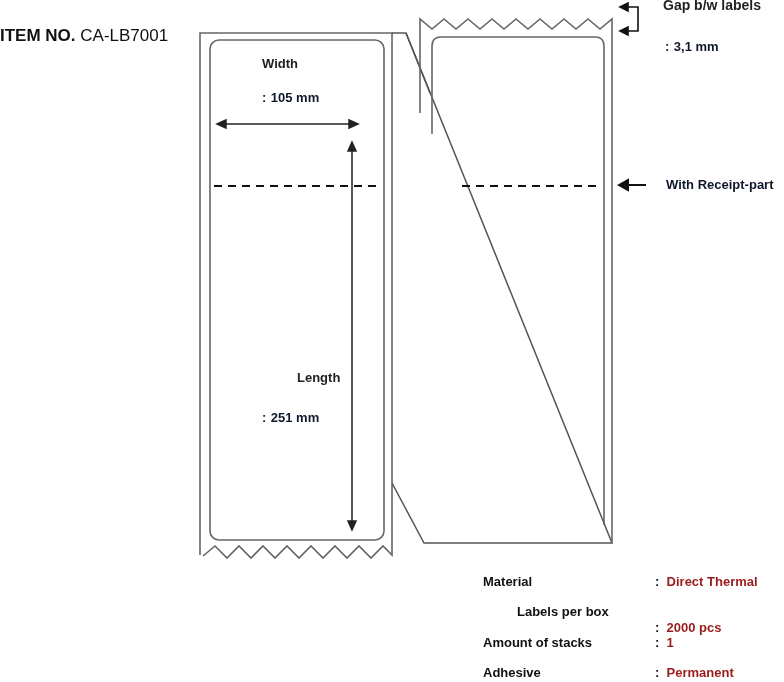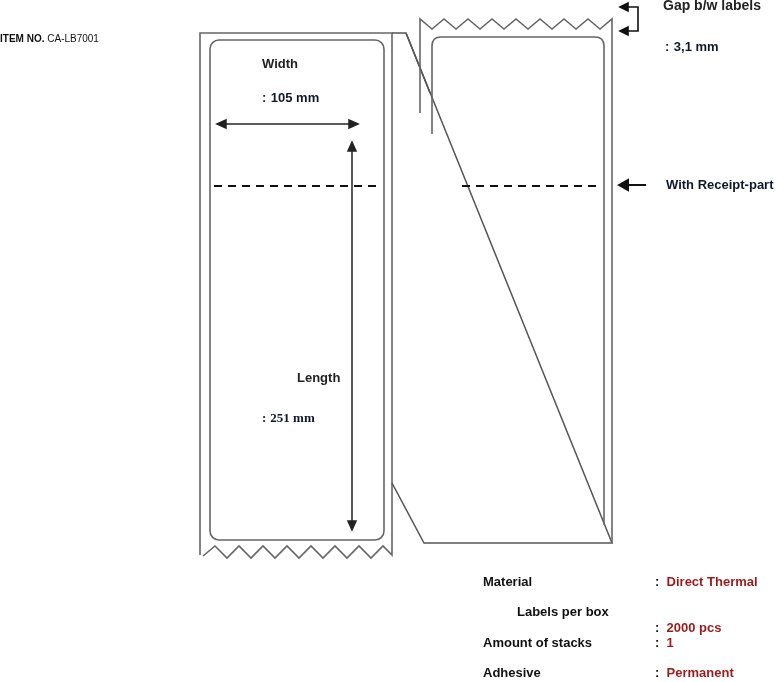--- a/index.html
+++ b/index.html
@@ -1,18 +1,18 @@
 <!DOCTYPE html>
 <html><head>
 <meta charset="utf-8">
 <style>
   html,body{margin:0;padding:0;background:#fff;}
   body{width:784px;height:682px;position:relative;overflow:hidden;font-family:"Liberation Sans","DejaVu Sans",sans-serif;color:#111;}
   .abs{position:absolute;white-space:nowrap;}
-  .item{left:0;top:33px;font-size:10px;}
+  .item{left:0;top:26px;font-size:17px;}
   .item .k{font-weight:bold;}
   .lbl{font-weight:bold;font-size:13px;color:#222;}
   .val{font-weight:bold;font-size:13px;color:#0f172a;}
   .colon{font-weight:bold;font-size:13px;color:#222;}
   svg{position:absolute;left:0;top:0;}
   .spec{font-weight:bold;font-size:13px;}
   .spec .v{color:#9b1b1b;}
 </style>
 </head>
 <body>
@@ -66,21 +66,21 @@
   <span>CA-LB7001</span>
 </div>
 
 <div class="abs lbl" style="left:262px;top:56px;">Width</div>
 <div class="abs" style="left:262px;top:88px;">
   <span class="colon">:</span>
   <span class="val">105 mm</span>
 </div>
 
 <div class="abs lbl" style="left:262px;top:370px;padding-left:35px;">Length</div>
-<div class="abs" style="left:262px;top:408px;font-family:Liberation Serif, serif;">
+<div class="abs" style="left:262px;top:408px;">
   <span class="colon">:</span>
   <span class="val">251 mm</span>
 </div>
 
 <div class="abs" style="left:663px;top:-3px;font-size:14px;font-weight:bold;color:#222;">Gap b/w labels</div>
 <div class="abs" style="left:665px;top:37px;">
   <span class="colon">:</span>
   <span class="val">3,1 mm</span>
 </div>
 

